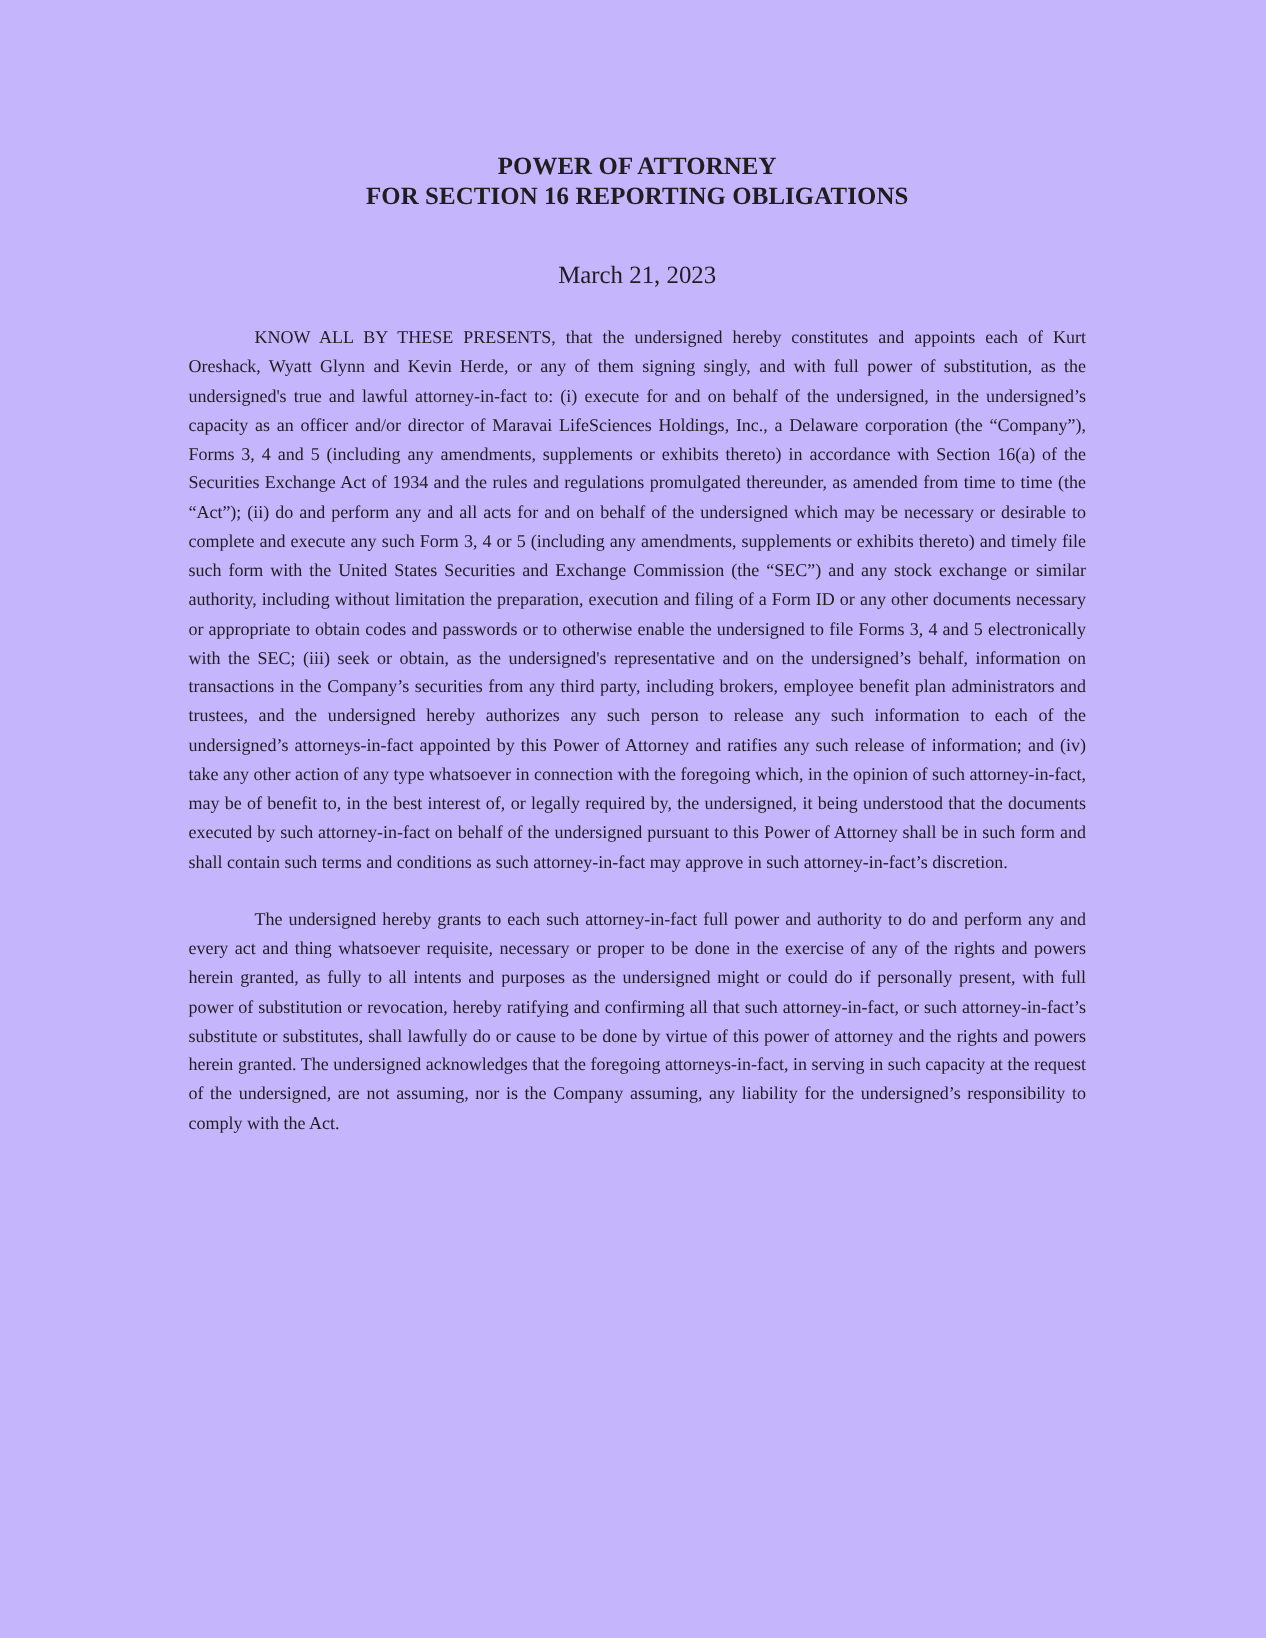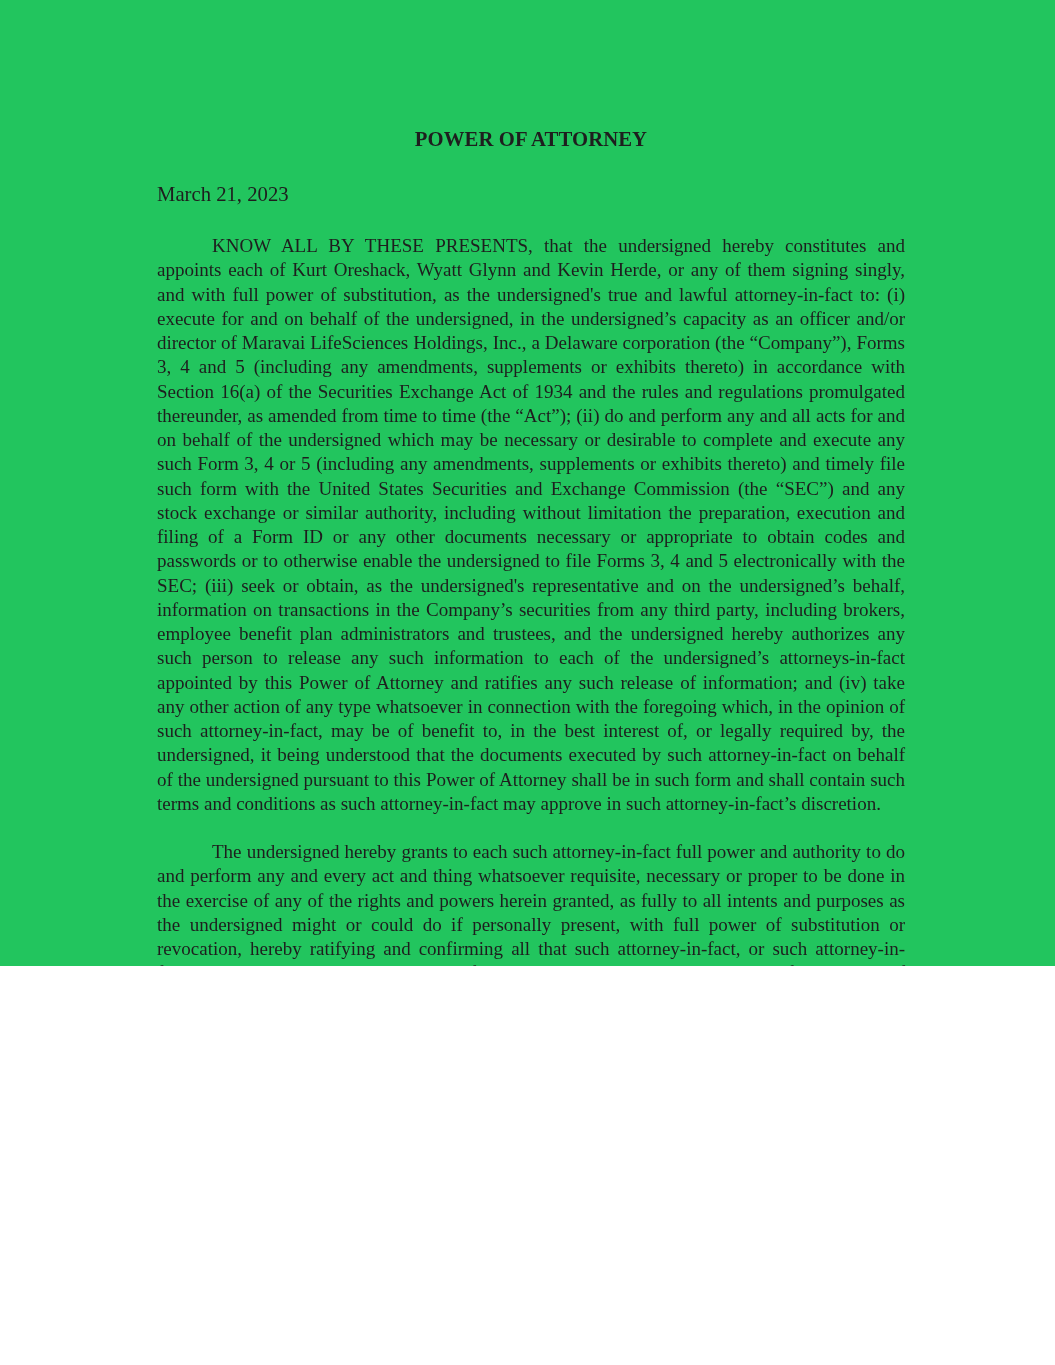--- a/index.html
+++ b/index.html
@@ -3,58 +3,59 @@
 <meta charset="utf-8">
 <style>
   html, body {
     margin: 0;
     padding: 0;
     background: #ffffff;
   }
   .page {
     position: relative;
     width: 1055px;
-    height: 966px;
-    background: #22c55e;
+    height: 1365px;
+    background: #c4b5fd;
     box-sizing: border-box;
     padding: 127px 150px 40px 157px;
     font-family: "Liberation Serif", serif;
     color: #1e1e1e;
     overflow: hidden;
   }
   .doc-title {
     text-align: center;
     font-weight: bold;
     font-size: 20.7px;
     line-height: 25px;
     letter-spacing: 0.1px;
   }
   .doc-date {
-    text-align: left;
+    text-align: center;
     font-size: 20.7px;
     line-height: 25px;
-    margin-top: 30px;
+    margin-top: 41px;
   }
   .para {
-    font-size: 19px;
+    font-size: 15px;
     line-height: 24.25px;
     text-align: justify;
     text-indent: 55px;
     margin: 24px 0 0 0;
   }
   .para.first {
     margin-top: 27px;
   }
 </style>
 </head>
 <body>
 
 <div class="page">
   <div class="doc-title">
     <div>POWER OF ATTORNEY</div>
+    <div>FOR SECTION 16 REPORTING OBLIGATIONS</div>
   </div>
 
   <div class="doc-date">March 21, 2023</div>
 
   <p class="para first">KNOW ALL BY THESE PRESENTS, that the undersigned hereby constitutes and appoints each of Kurt Oreshack, Wyatt Glynn and Kevin Herde, or any of them signing singly, and with full power of substitution, as the undersigned's true and lawful attorney-in-fact to: (i) execute for and on behalf of the undersigned, in the undersigned’s capacity as an officer and/or director of Maravai LifeSciences Holdings, Inc., a Delaware corporation (the “Company”), Forms 3, 4 and 5 (including any amendments, supplements or exhibits thereto) in accordance with Section 16(a) of the Securities Exchange Act of 1934 and the rules and regulations promulgated thereunder, as amended from time to time (the “Act”); (ii) do and perform any and all acts for and on behalf of the undersigned which may be necessary or desirable to complete and execute any such Form 3, 4 or 5 (including any amendments, supplements or exhibits thereto) and timely file such form with the United States Securities and Exchange Commission (the “SEC”) and any stock exchange or similar authority, including without limitation the preparation, execution and filing of a Form ID or any other documents necessary or appropriate to obtain codes and passwords or to otherwise enable the undersigned to file Forms 3, 4 and 5 electronically with the SEC; (iii) seek or obtain, as the undersigned's representative and on the undersigned’s behalf, information on transactions in the Company’s securities from any third party, including brokers, employee benefit plan administrators and trustees, and the undersigned hereby authorizes any such person to release any such information to each of the undersigned’s attorneys-in-fact appointed by this Power of Attorney and ratifies any such release of information; and (iv) take any other action of any type whatsoever in connection with the foregoing which, in the opinion of such attorney-in-fact, may be of benefit to, in the best interest of, or legally required by, the undersigned, it being understood that the documents executed by such attorney-in-fact on behalf of the undersigned pursuant to this Power of Attorney shall be in such form and shall contain such terms and conditions as such attorney-in-fact may approve in such attorney-in-fact’s discretion.</p>
 
   <p class="para">The undersigned hereby grants to each such attorney-in-fact full power and authority to do and perform any and every act and thing whatsoever requisite, necessary or proper to be done in the exercise of any of the rights and powers herein granted, as fully to all intents and purposes as the undersigned might or could do if personally present, with full power of substitution or revocation, hereby ratifying and confirming all that such attorney-in-fact, or such attorney-in-fact’s substitute or substitutes, shall lawfully do or cause to be done by virtue of this power of attorney and the rights and powers herein granted. The undersigned acknowledges that the foregoing attorneys-in-fact, in serving in such capacity at the request of the undersigned, are not assuming, nor is the Company assuming, any liability for the undersigned’s responsibility to comply with the Act.</p>
 
 </div>
 

